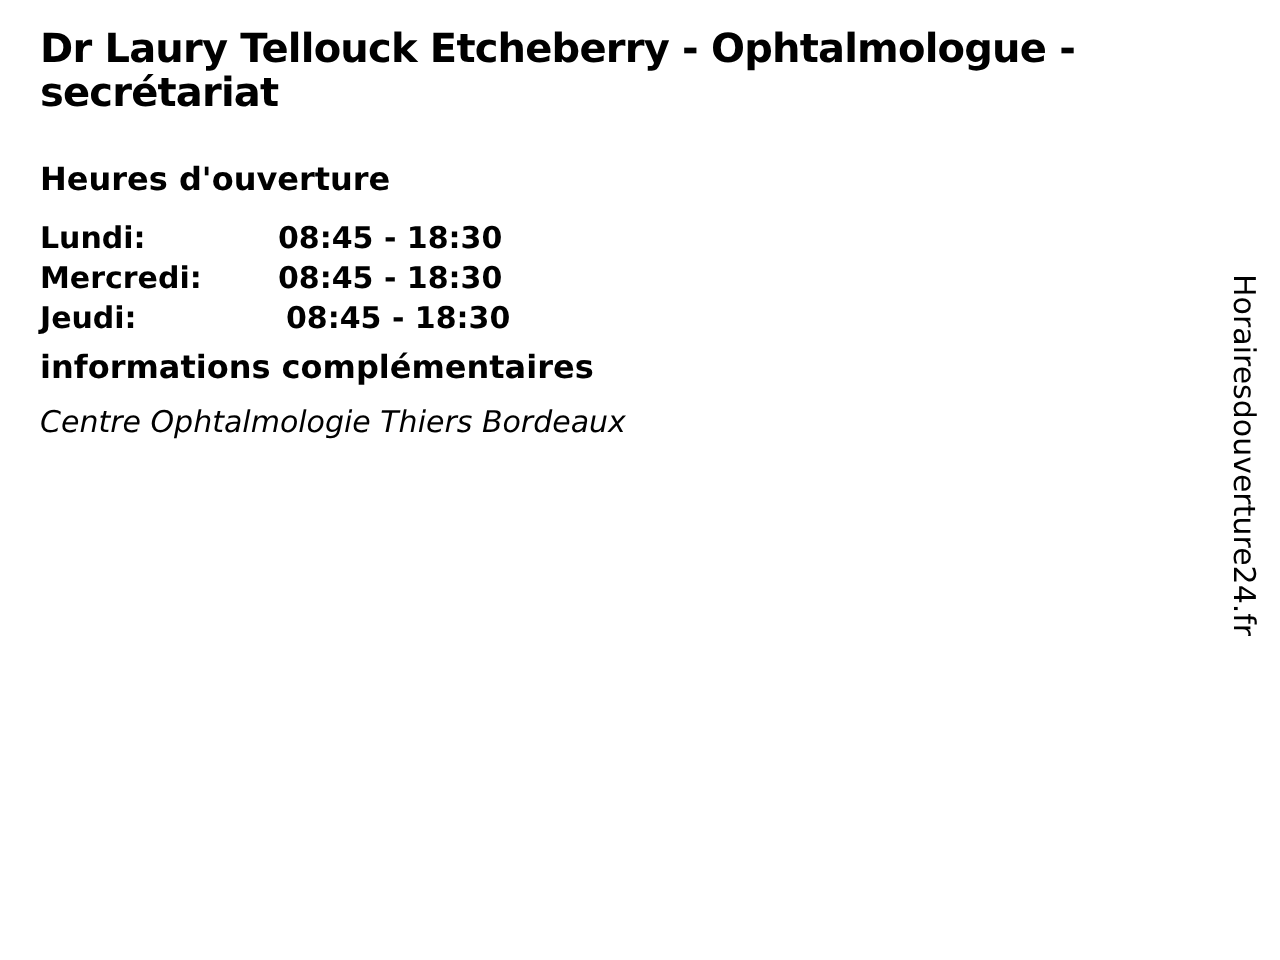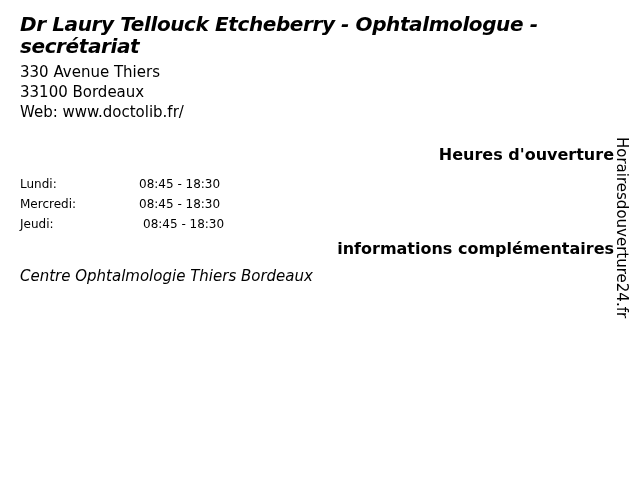--- a/index.html
+++ b/index.html
@@ -23,41 +23,40 @@
   }
   .page-title {
     margin: 0;
     font-size: 20px;
     font-weight: bold;
     line-height: 22px;
     letter-spacing: -0.4px;
     overflow-wrap: break-word;
     word-wrap: break-word;
     word-break: break-word;
-    font-style: italic;
   }
   .address {
     margin-top: 5px;
     font-size: 15px;
     line-height: 20px;
   }
   .section-heading {
     margin: 0;
     font-size: 16px;
     font-weight: bold;
     line-height: 21px;
-    text-align: right;
   }
   .hours-heading {
     margin-top: 22px;
   }
   .hours-table {
     margin-top: 9px;
-    font-size: 12px;
+    font-size: 15px;
     line-height: 20px;
+    font-weight: bold;
   }
   .hours-row .day {
     display: inline-block;
     width: 119px;
   }
   
   .hours-row:nth-child(3) .time {
     padding-left: 4px;
   }
   .info-heading {
@@ -80,28 +79,20 @@
     white-space: nowrap;
   }
 </style>
 </head>
 <body>
 
 <main class="page">
 
   <h1 class="page-title">Dr Laury Tellouck Etcheberry - Ophtalmologue - secrétariat</h1>
 
-  <div class="address">
-    <div>330 Avenue Thiers</div>
-    <div>33100 Bordeaux</div>
-    <div class="web-line">
-      <span>Web:</span>
-      <span>www.doctolib.fr/</span>
-    </div>
-  </div>
 
   <h2 class="section-heading hours-heading">Heures d'ouverture</h2>
 
   <div class="hours-table">
     <div class="hours-row">
       <span class="day">Lundi:</span><span class="time">08:45 - 18:30</span>
     </div>
     <div class="hours-row">
       <span class="day">Mercredi:</span><span class="time">08:45 - 18:30</span>
     </div>

